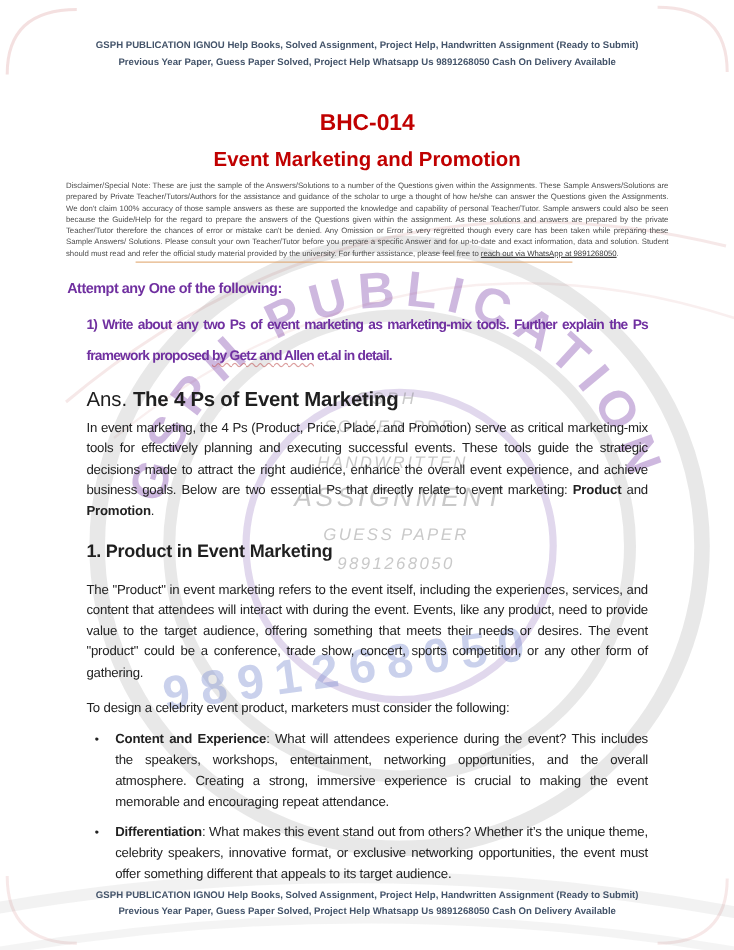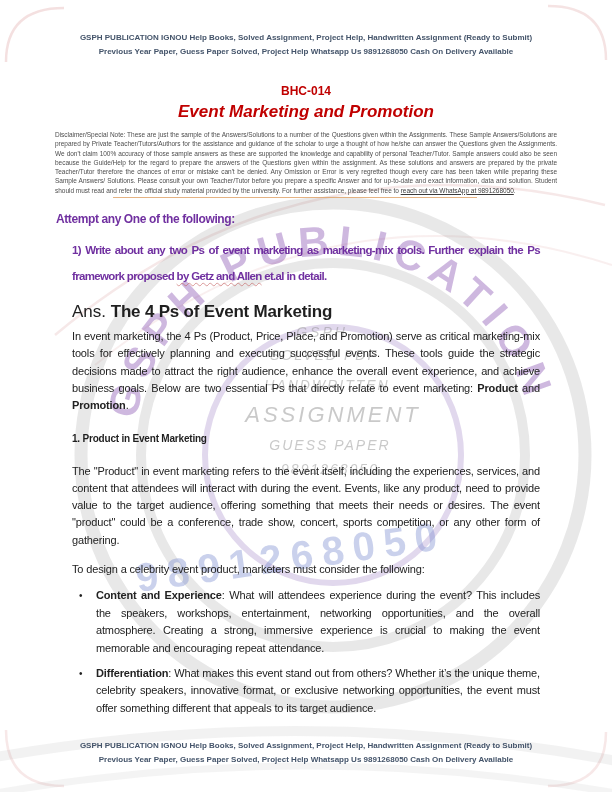--- a/index.html
+++ b/index.html
@@ -7,26 +7,26 @@
     position:relative; width:612px; height:792px; margin:0 auto;
     background:#ffffff; overflow:hidden;
     font-family:"Liberation Sans", sans-serif;
   }
   .watermark { position:absolute; left:0; top:0; z-index:0; pointer-events:none; }
   .content { position:relative; z-index:1; padding:31px 50px 0 50px; }
 
   .hdr { text-align:center; font-size:8px; font-weight:bold; line-height:14px; color:#44546A; }
 
   .course-code {
-    text-align:center; color:#C00000; font-weight:bold; font-size:12px;
-    margin-top:23px; line-height:19px;
+    text-align:center; color:#C00000; font-weight:bold; font-size:19px;
+    margin-top:34px; line-height:19px;
   }
   .course-name {
     text-align:center; color:#C00000; font-weight:bold; font-size:17px;
-    line-height:21px;font-style:italic;
+    margin-top:10px; line-height:21px;
   }
   .disclaimer {
     margin:8px 5px 0 5px; font-size:6.5px; line-height:9.3px; color:#4d4d4d;
     text-align:justify; letter-spacing:-0.03px;
   }
   .disclaimer .wa-link { text-decoration:underline; color:#3a3a3a; }
   .divider {
     border:none; border-top:1px solid rgba(222,160,100,0.8);
     width:364px; margin:2px 0 0 63px; height:0;
   }
@@ -42,21 +42,21 @@
     text-decoration:underline wavy rgba(192,80,80,0.55);
     text-decoration-thickness:1px; text-underline-offset:2px;
   }
   .ans-line { margin:14px 22px 0 22px; font-size:17px; line-height:17px; color:#1f1f1f; }
   .ans-line b { letter-spacing:-0.2px; }
   .body-para {
     margin:8px 22px 0 22px; font-size:11px; line-height:17.3px; color:#222;
     text-align:justify; letter-spacing:-0.15px;
   }
   .sub-heading {
-    margin:15px 22px 16px 22px; font-size:10px; font-weight:bold;
+    margin:15px 22px 16px 22px; font-size:15px; font-weight:bold;
     line-height:17px; color:#1f1f1f; letter-spacing:-0.2px;
   }
   .para2 { margin-top:7px; }
   .para3 { margin-top:12px; }
   .bullets { margin:9px 22px 0 22px; padding:0; list-style:none; }
   .bullets li {
     position:relative; padding-left:24px; margin-bottom:8px;
     font-size:11px; line-height:17.4px; color:#222; text-align:justify; letter-spacing:-0.15px;
   }
   .bullets li .marker { position:absolute; left:7px; top:0; font-size:10px; }

